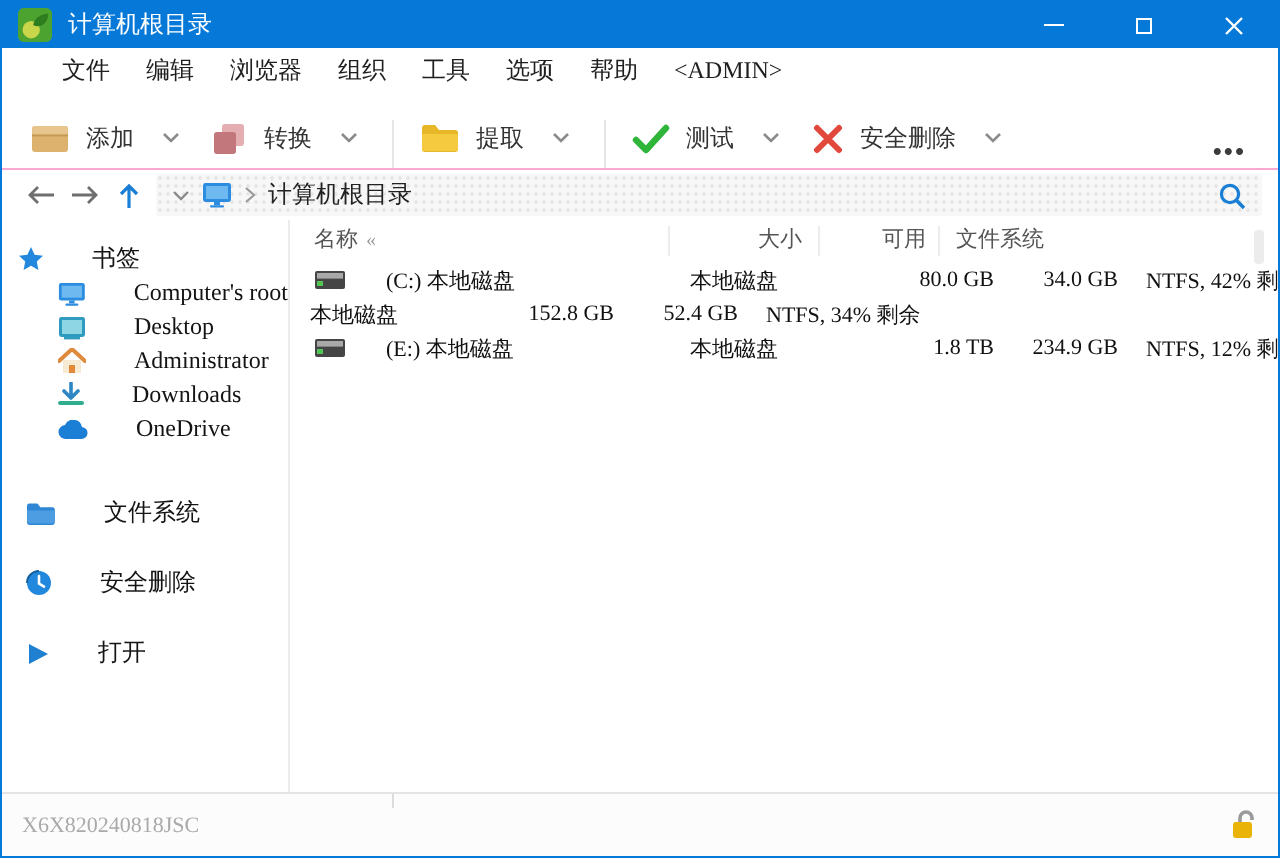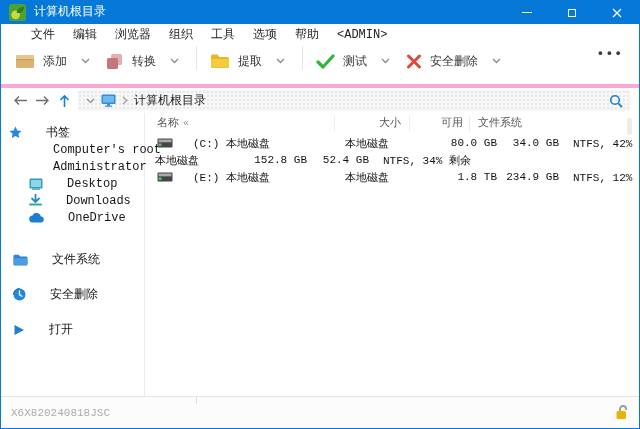--- a/index.html
+++ b/index.html
@@ -1,35 +1,35 @@
 <!DOCTYPE html>
 <html><head>
 <meta charset="utf-8">
 <style>
   html,body{margin:0;padding:0;background:#d8d8d8;}
   .window{
     width:640px;height:429px;box-sizing:border-box;
     border:1px solid #0679d8;background:#fff;
     display:flex;flex-direction:column;
-    font-family:Liberation Mono, monospace;
+    font-family:Liberation Serif, serif;
     overflow:hidden;position:relative;
   }
   
   .titlebar{height:23px;flex:0 0 23px;background:#0679d8;display:flex;align-items:center;padding-left:8px;}
   .app-icon{width:17px;height:17px;margin-right:8px;flex:0 0 auto;}
   .title-text{color:#fff;font-size:12px;line-height:23px;white-space:nowrap;}
   .ctl-group{margin-left:auto;display:flex;height:23px;}
   .ctl{width:45px;display:flex;align-items:center;justify-content:center;}
   .ctl-min-glyph{width:10px;height:1px;background:#fff;}
   .ctl-max-glyph{width:8px;height:8px;border:1px solid #fff;box-sizing:border-box;}
   
   .menubar{height:22px;flex:0 0 22px;display:flex;align-items:center;padding-left:21px;background:#fff;}
   .menu-item{font-size:12px;color:#1f1f1f;padding:0 9px;line-height:22px;white-space:nowrap;}
   
-  .toolbar{height:38px;flex:0 0 38px;display:flex;align-items:flex-start;padding:0 8px;background:#fff;border-bottom:4px solid #f9a8d4;}
+  .toolbar{height:38px;flex:0 0 38px;display:flex;align-items:flex-end;padding:0 8px;background:#fff;border-bottom:1px solid #f9a8d4;}
   .tb-btn{display:flex;align-items:center;gap:8px;padding:0 6px;height:30px;border-radius:3px;}
   .tb-label{font-size:12px;color:#333;white-space:nowrap;}
   .tb-chevron{padding:0 10px 0 8px;height:30px;display:flex;align-items:center;}
   .tb-divider{width:1px;height:24px;background:#e5e5e5;margin:0 7px;}
   .tb-overflow{margin-left:auto;padding-right:8px;color:#3c3c3c;font-size:13px;font-weight:bold;letter-spacing:1px;}
   
   .addressbar{height:25px;flex:0 0 25px;display:flex;align-items:center;padding:0 8px;background:#fff;}
   .nav-btn{width:22px;height:21px;display:flex;align-items:center;justify-content:center;flex:0 0 auto;}
   .crumb-bar{flex:1;height:21px;margin-left:3px;border-radius:2px;display:flex;align-items:center;padding:0 8px;gap:6px;
     background-color:#f7f7f7;
@@ -225,34 +225,34 @@
       <div class="tree-item child">
         <svg width="14" height="12" viewBox="0 0 15 13">
           <rect x="0.5" y="0.5" width="14" height="9.5" rx="1.2" fill="#2b8ce0"></rect>
           <rect x="2" y="2" width="11" height="6.5" fill="#6db9f0"></rect>
           <rect x="6" y="10" width="3" height="1.6" fill="#2b8ce0"></rect>
           <rect x="4" y="11.6" width="7" height="1.2" rx="0.5" fill="#2b8ce0"></rect>
         </svg>
         <span>Computer's root</span>
       </div>
       <div class="tree-item child">
+        <svg width="14" height="12" viewBox="0 0 14 12">
+          <rect x="0.5" y="0.5" width="13" height="10" rx="1.2" fill="#2e9bbf"></rect>
+          <rect x="2" y="2" width="10" height="7" fill="#8fd6e4"></rect>
+          <rect x="3" y="10.5" width="8" height="1.2" fill="#2e9bbf"></rect>
+        </svg>
+        <span>Desktop</span>
+      </div>
+      <div class="tree-item child">
         <svg width="14" height="13" viewBox="0 0 14 13">
           <path d="M0.5 6.5 L7 0.5 L13.5 6.5" stroke="#e08a3c" stroke-width="2" fill="none" stroke-linecap="round"></path>
           <rect x="2.5" y="6" width="9" height="6.5" fill="#f6ead2"></rect>
           <rect x="5.5" y="8.5" width="3" height="4" fill="#e08a3c"></rect>
         </svg>
         <span>Administrator</span>
-      </div>
-      <div class="tree-item child">
-        <svg width="14" height="12" viewBox="0 0 14 12">
-          <rect x="0.5" y="0.5" width="13" height="10" rx="1.2" fill="#2e9bbf"></rect>
-          <rect x="2" y="2" width="10" height="7" fill="#8fd6e4"></rect>
-          <rect x="3" y="10.5" width="8" height="1.2" fill="#2e9bbf"></rect>
-        </svg>
-        <span>Desktop</span>
       </div>
       <div class="tree-item child">
         <svg width="13" height="13" viewBox="0 0 13 13">
           <path d="M6.5 0.5 V7 M3 4.5 L6.5 8 L10 4.5" stroke="#2e86c4" stroke-width="1.8" fill="none" stroke-linecap="round" stroke-linejoin="round"></path>
           <path d="M1 10.5 h11" stroke="#2fae8f" stroke-width="2" stroke-linecap="round"></path>
         </svg>
         <span>Downloads</span>
       </div>
       <div class="tree-item child">
         <svg width="15" height="10" viewBox="0 0 15 10">

